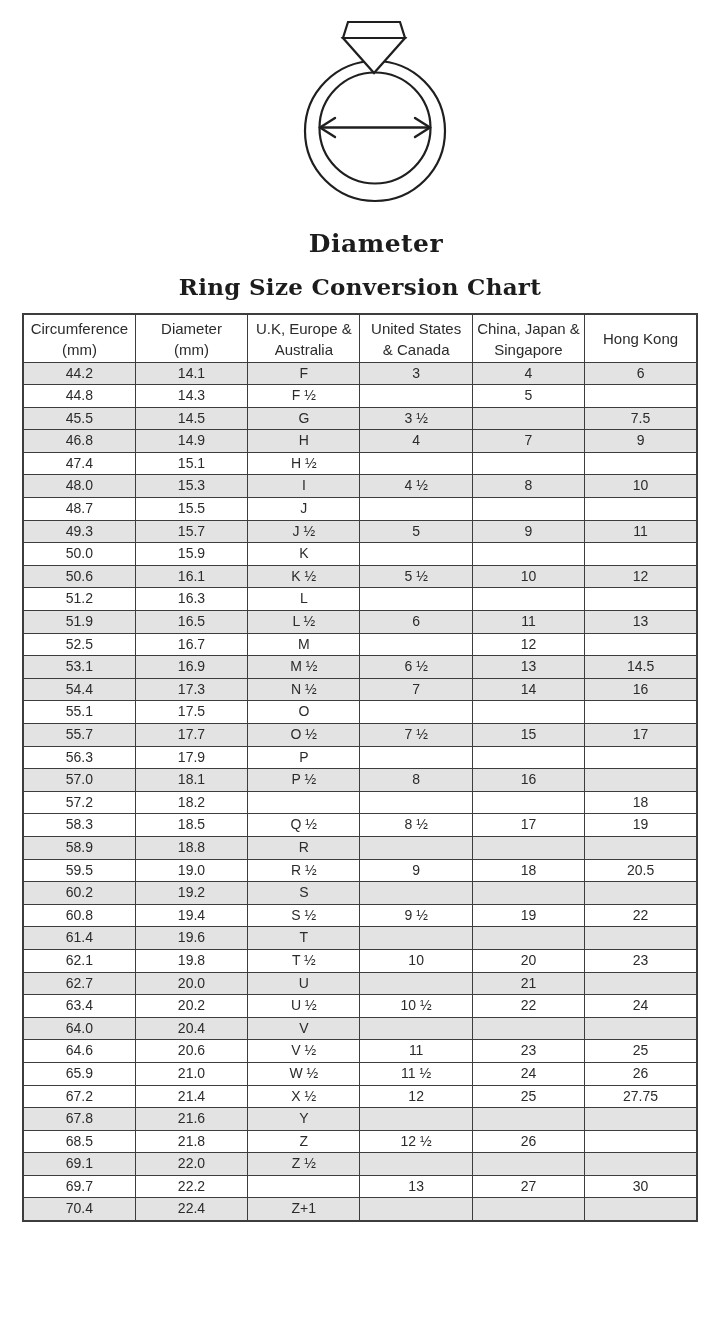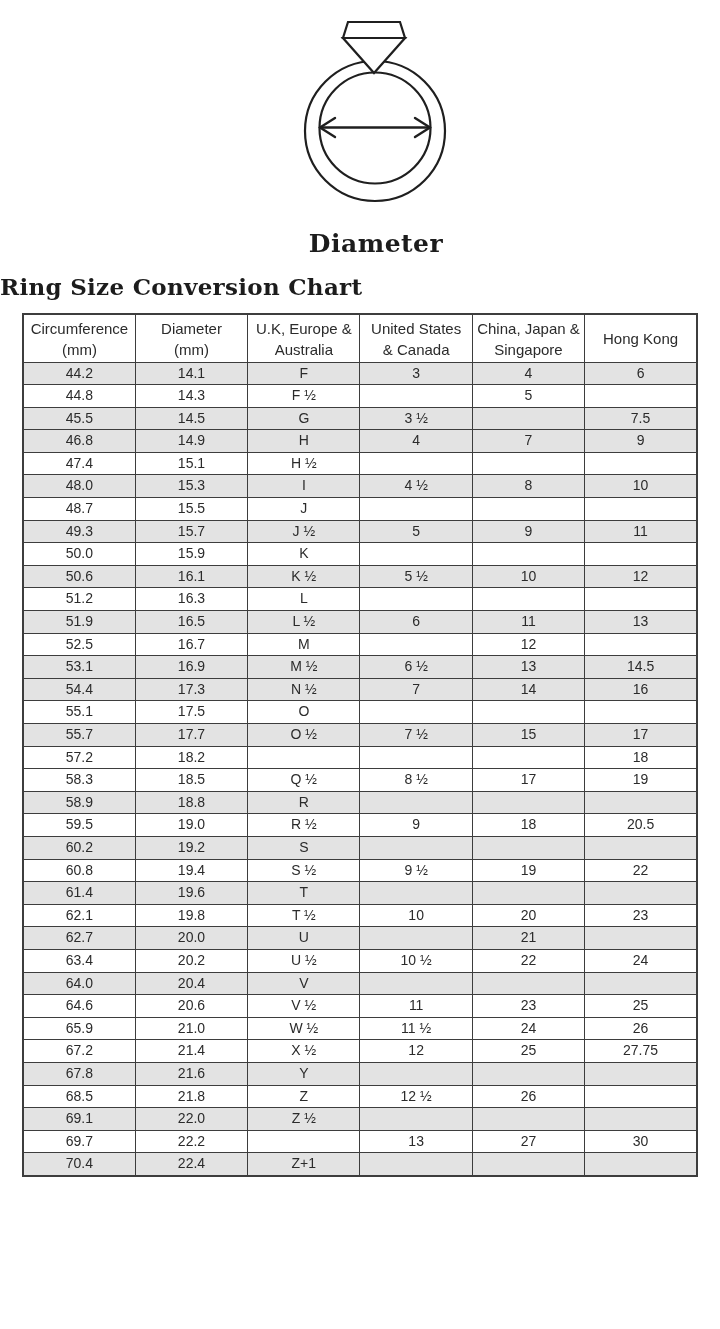--- a/index.html
+++ b/index.html
@@ -24,21 +24,21 @@
   .figure-inner { transform: translateX(17px); }
   .diameter-label {
     position: absolute; top: 229px; left: 0; width: 720px;
     text-align: center; padding-left: 32px;
     font-family: "DejaVu Serif", "Liberation Serif", serif;
     font-weight: bold; font-size: 25px; letter-spacing: 0.5px;
     color: #1c1c1c;
   }
   .page-title {
     position: absolute; top: 273px; left: 0; width: 720px;
-    text-align: left;
+    text-align: center;
     font-family: "DejaVu Serif", "Liberation Serif", serif;
     font-weight: bold; font-size: 23px; letter-spacing: 0.3px;
     color: #1c1c1c;
   }
   table.ring-table {
     position: absolute; top: 313px; left: 22px;
     width: 676px;
     border-collapse: collapse;
     table-layout: fixed;
     border: 2px solid var(--border);
@@ -257,20 +257,36 @@
       </tr>
       <tr class="alt">
         <td>55.7</td>
         <td>17.7</td>
         <td>O ½</td>
         <td>7 ½</td>
         <td>15</td>
         <td>17</td>
       </tr>
       <tr>
+        <td>56.3</td>
+        <td>17.9</td>
+        <td>P</td>
+        <td></td>
+        <td></td>
+        <td></td>
+      </tr>
+      <tr class="alt">
+        <td>57.0</td>
+        <td>18.1</td>
+        <td>P ½</td>
+        <td>8</td>
+        <td>16</td>
+        <td></td>
+      </tr>
+      <tr>
         <td>57.2</td>
         <td>18.2</td>
         <td></td>
         <td></td>
         <td></td>
         <td>18</td>
       </tr>
       <tr>
         <td>58.3</td>
         <td>18.5</td>

